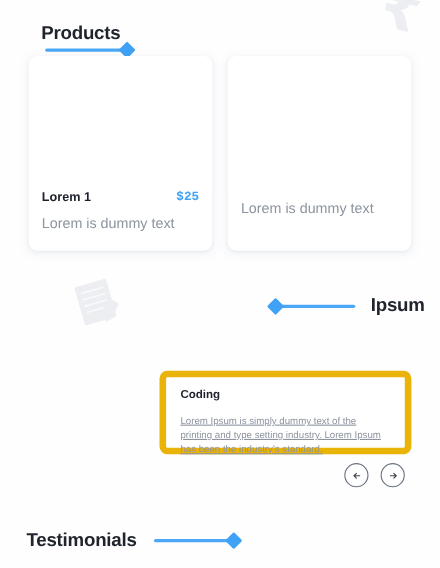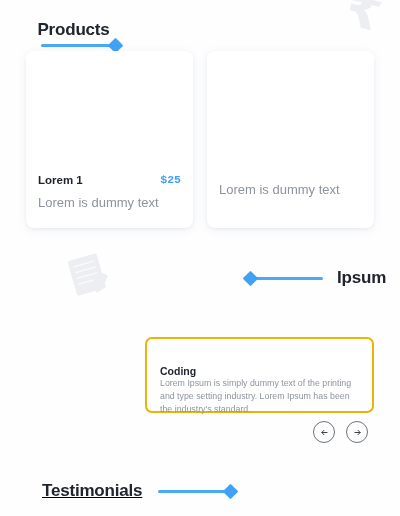--- a/index.html
+++ b/index.html
@@ -82,21 +82,21 @@
   #head-products { left: 26px; top: 20px; flex-direction: column; }
   #head-products .accent-line { width: 72px; margin-left: 15px; }
   #head-products .accent-diamond { margin-left: -3px; }
 
   
   #head-blog { left: 245px; top: 268px; }
   #head-blog .accent-line { width: 70px; margin-left: -3px; }
   #head-blog .section-title { margin-left: 14px; }
 
   
-  #head-testimonials { left: 42px; top: 481px; text-decoration: underline; }
+  #head-testimonials { left: 24px; top: 481px; }
   #head-testimonials .accent-line { width: 70px; margin-left: 16px; }
   #head-testimonials .accent-diamond { margin-left: -3px; }
 
   
   .product-card {
     position: absolute;
     top: 51px;
     width: 167px;
     height: 177px;
     background: #ffffff;
@@ -138,34 +138,35 @@
 
   
   #blog-card {
     position: absolute;
     left: 145px;
     top: 337px;
     width: 229px;
     height: 76px;
     box-sizing: border-box;
     background: #ffffff;
-    border: 2px solid #eab308;
+    border: 6px solid #eab308;
     border-radius: 7px;
-    padding: 26px 13px 0 13px;
+    padding: 10px 13px 0 13px;
   }
   .blog-title {
     font-size: 10.5px;
     font-weight: 700;
     color: #1d222b;
   }
   .blog-body {
-    margin-top: 0;
+    margin-top: 11px;
     font-size: 8.8px;
     line-height: 1.45;
     color: #8d949e;
+    text-decoration: underline;
   }
 
   
   .carousel-nav {
     position: absolute;
     left: 313px;
     top: 421px;
     display: flex;
     gap: 11px;
   }

